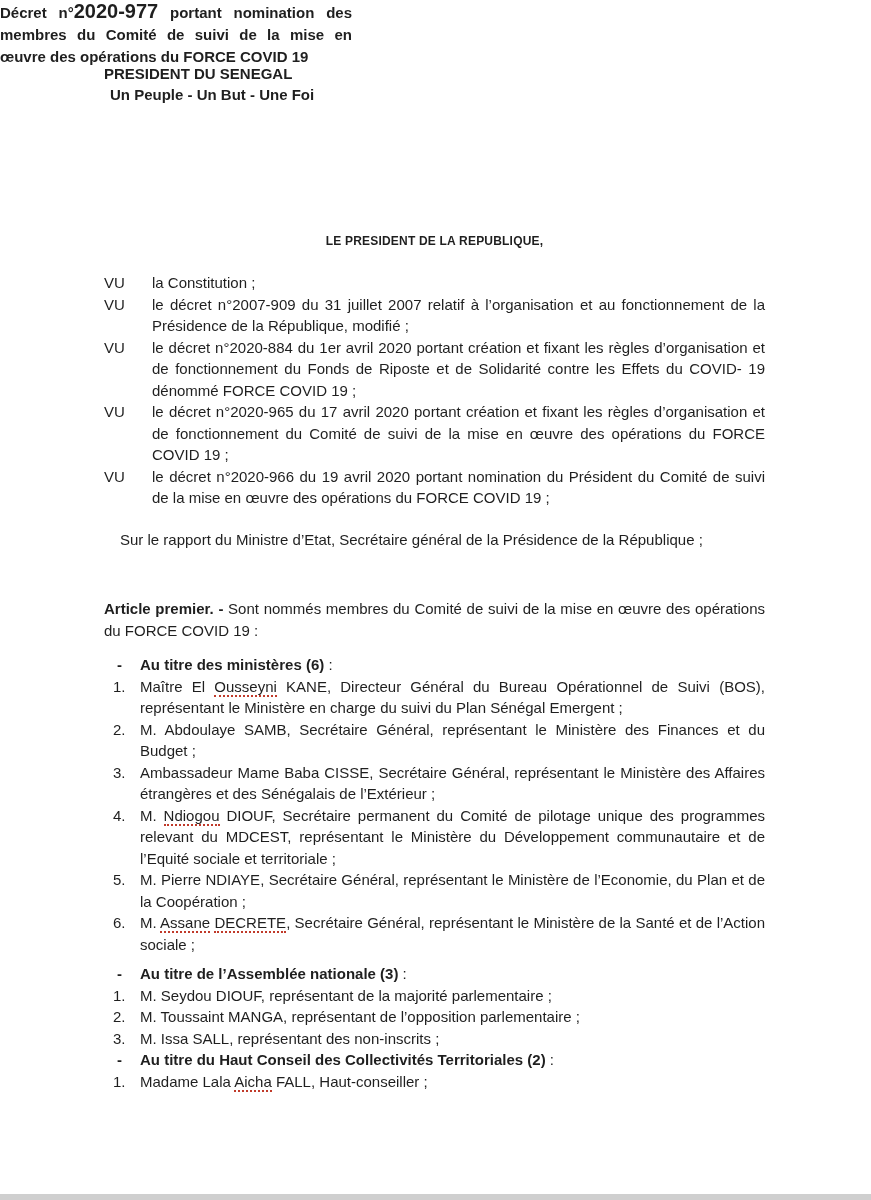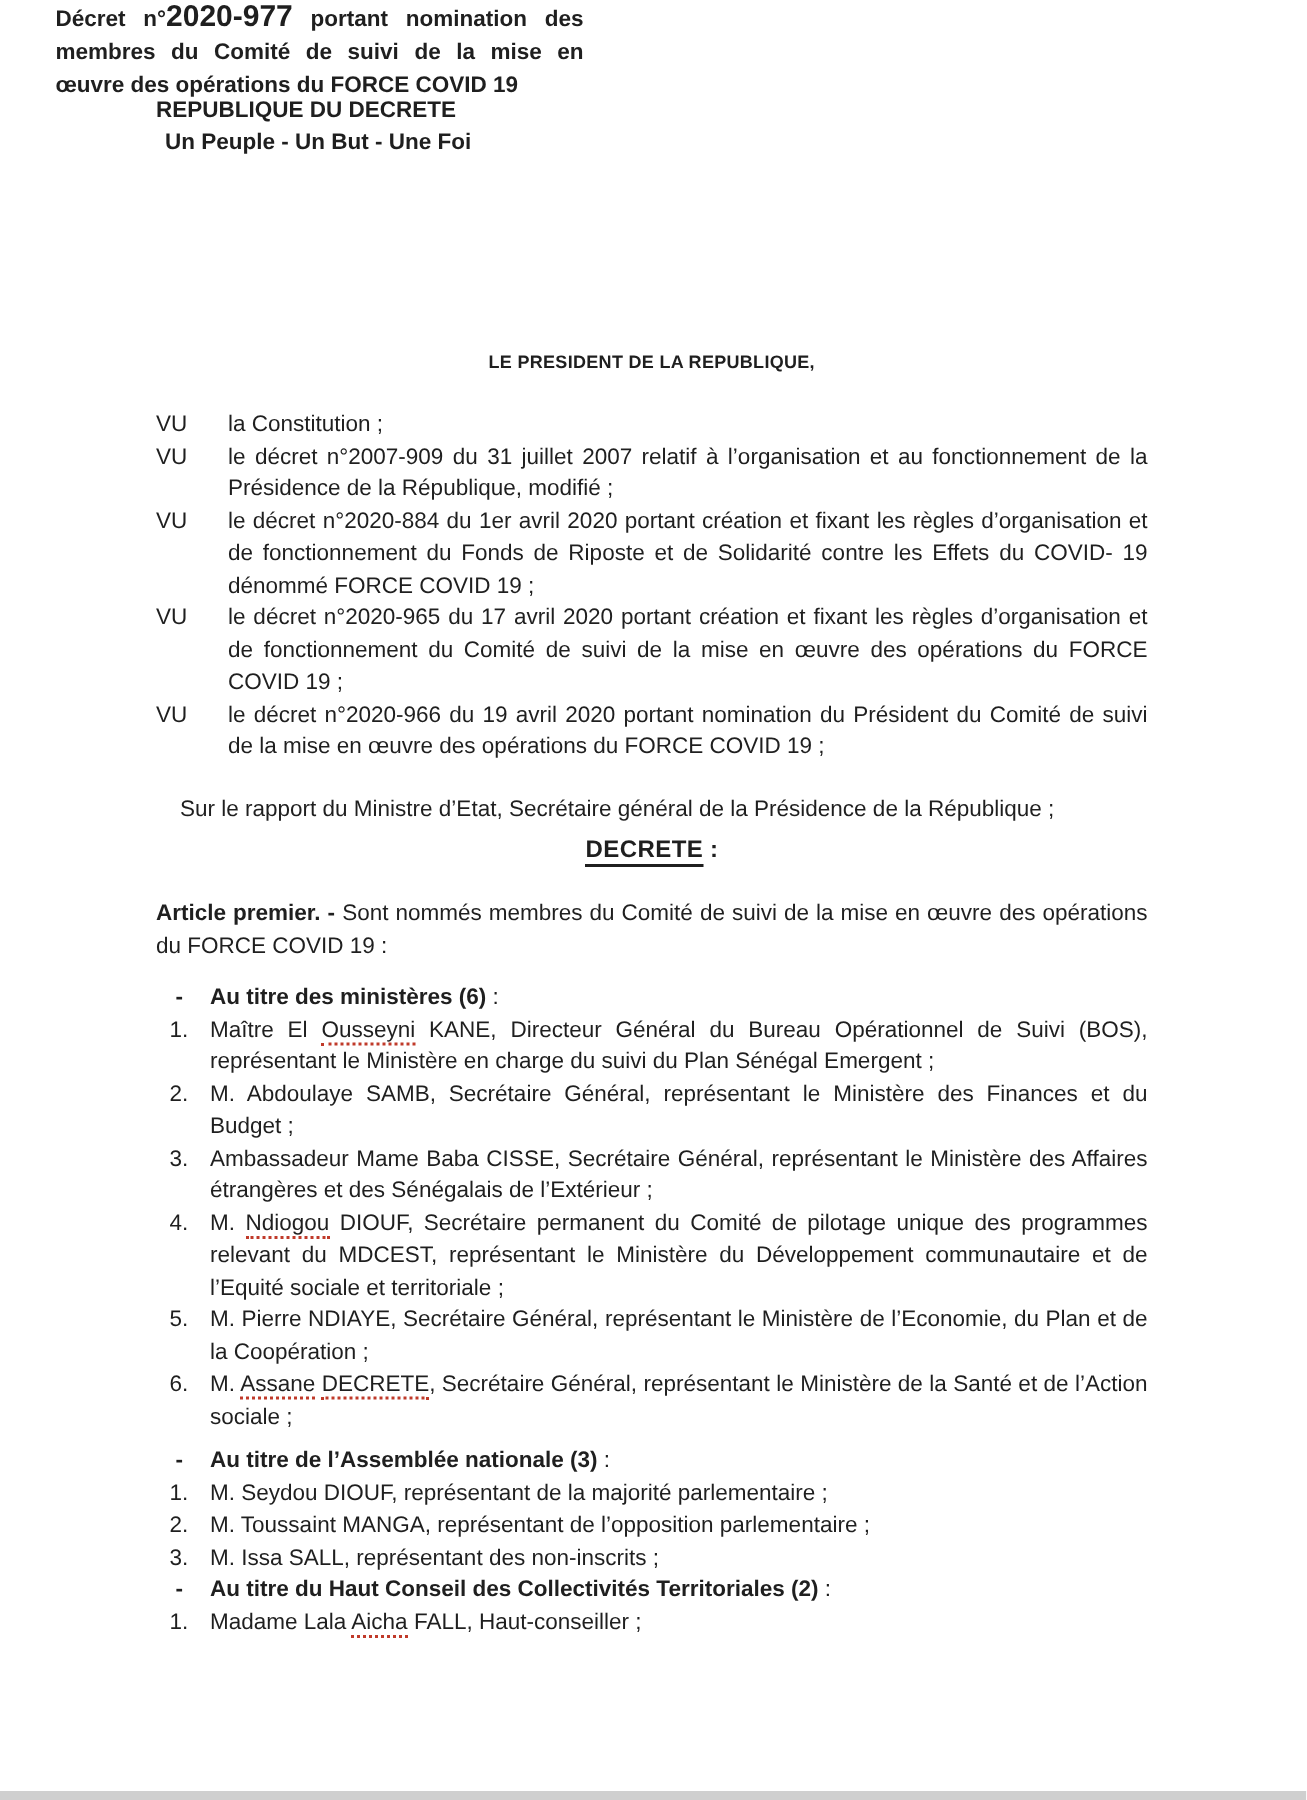--- a/index.html
+++ b/index.html
@@ -5,21 +5,21 @@
   html,body{margin:0;padding:0;background:#ffffff;}
   .page{
     position:relative;width:871px;height:1200px;background:#ffffff;overflow:hidden;
     font-family:"Liberation Sans",sans-serif;font-size:15px;line-height:21.5px;
     color:var(--text,#1f1f1f);
   }
   .b{font-weight:bold;}
   .abs{position:absolute;left:104px;width:661px;}
   .hdr{top:63px;line-height:21px;}
   .hdr .motto{padding-left:6px;}
-  .title{left:413px;width:352px;top:131px;line-height:22px;font-weight:bold;margin-left:37px;}
+  .title{left:413px;width:352px;top:131px;line-height:22px;font-weight:bold;}
   .tl{width:352px;}
   .jl{text-align:justify;text-align-last:justify;}
   .num{font-size:20px;}
   .president{top:231px;text-align:center;font-size:12px;letter-spacing:.2px;font-weight:bold;}
   .vu{top:272px;}
   .vurow{display:flex;}
   .vulabel{flex:0 0 48px;}
   .vutext{flex:1;text-align:justify;}
   .report{top:513px;margin:16px;}
   .decrete{top:556px;text-align:center;font-size:16px;}
@@ -36,21 +36,21 @@
   .spacer{height:8px;}
   .sp{border-bottom:2px dotted var(--misspell-underline,#c03a2a);}
   .bottom-edge{position:absolute;left:0;right:0;bottom:0;height:6px;background:var(--bottom-edge,#cfcfcf);}
 </style>
 </head>
 <body>
 
 <div class="page">
 
   <div class="abs hdr">
-    <div class="b">REPUBLIQUE DU DECRETE</div>
+    <div class="b">PRESIDENT DU SENEGAL</div>
     <div class="b motto">Un Peuple - Un But - Une Foi</div>
   </div>
 
   <div class="title">
     <div class="tl jl"><span>Décret n°</span><span class="num">2020-977</span><span> portant nomination des</span></div>
     <div class="tl jl">membres du Comité de suivi de la mise en</div>
     <div class="tl">œuvre des opérations du FORCE COVID 19</div>
   </div>
 
   <div class="abs president">LE PRESIDENT DE LA REPUBLIQUE,</div>
@@ -73,21 +73,20 @@
         <span class="vutext">le décret n°2020-965 du 17 avril 2020 portant création et fixant les règles d’organisation et de fonctionnement du Comité de suivi de la mise en œuvre des opérations du FORCE COVID 19 ;</span>
       </div>
     <div class="vurow">
         <span class="vulabel">VU</span>
         <span class="vutext">le décret n°2020-966 du 19 avril 2020 portant nomination du Président du Comité de suivi de la mise en œuvre des opérations du FORCE COVID 19 ;</span>
       </div>
   </div>
 
   <p class="abs report">Sur le rapport du Ministre d’Etat, Secrétaire général de la Présidence de la République ;</p>
 
-  <div class="abs decrete"><span class="dword">DECRETE</span><span class="dcolon"> :</span></div>
 
   <p class="abs article"><span class="b">Article premier. -</span><span> Sont nommés membres du Comité de suivi de la mise en œuvre des opérations du FORCE COVID 19 :</span></p>
 
   <div class="abs lists">
 
     <div class="row lh">
         <span class="marker">-</span>
         <span class="ltext"><span class="b">Au titre des ministères (6)</span><span> :</span></span>
       </div>
 

